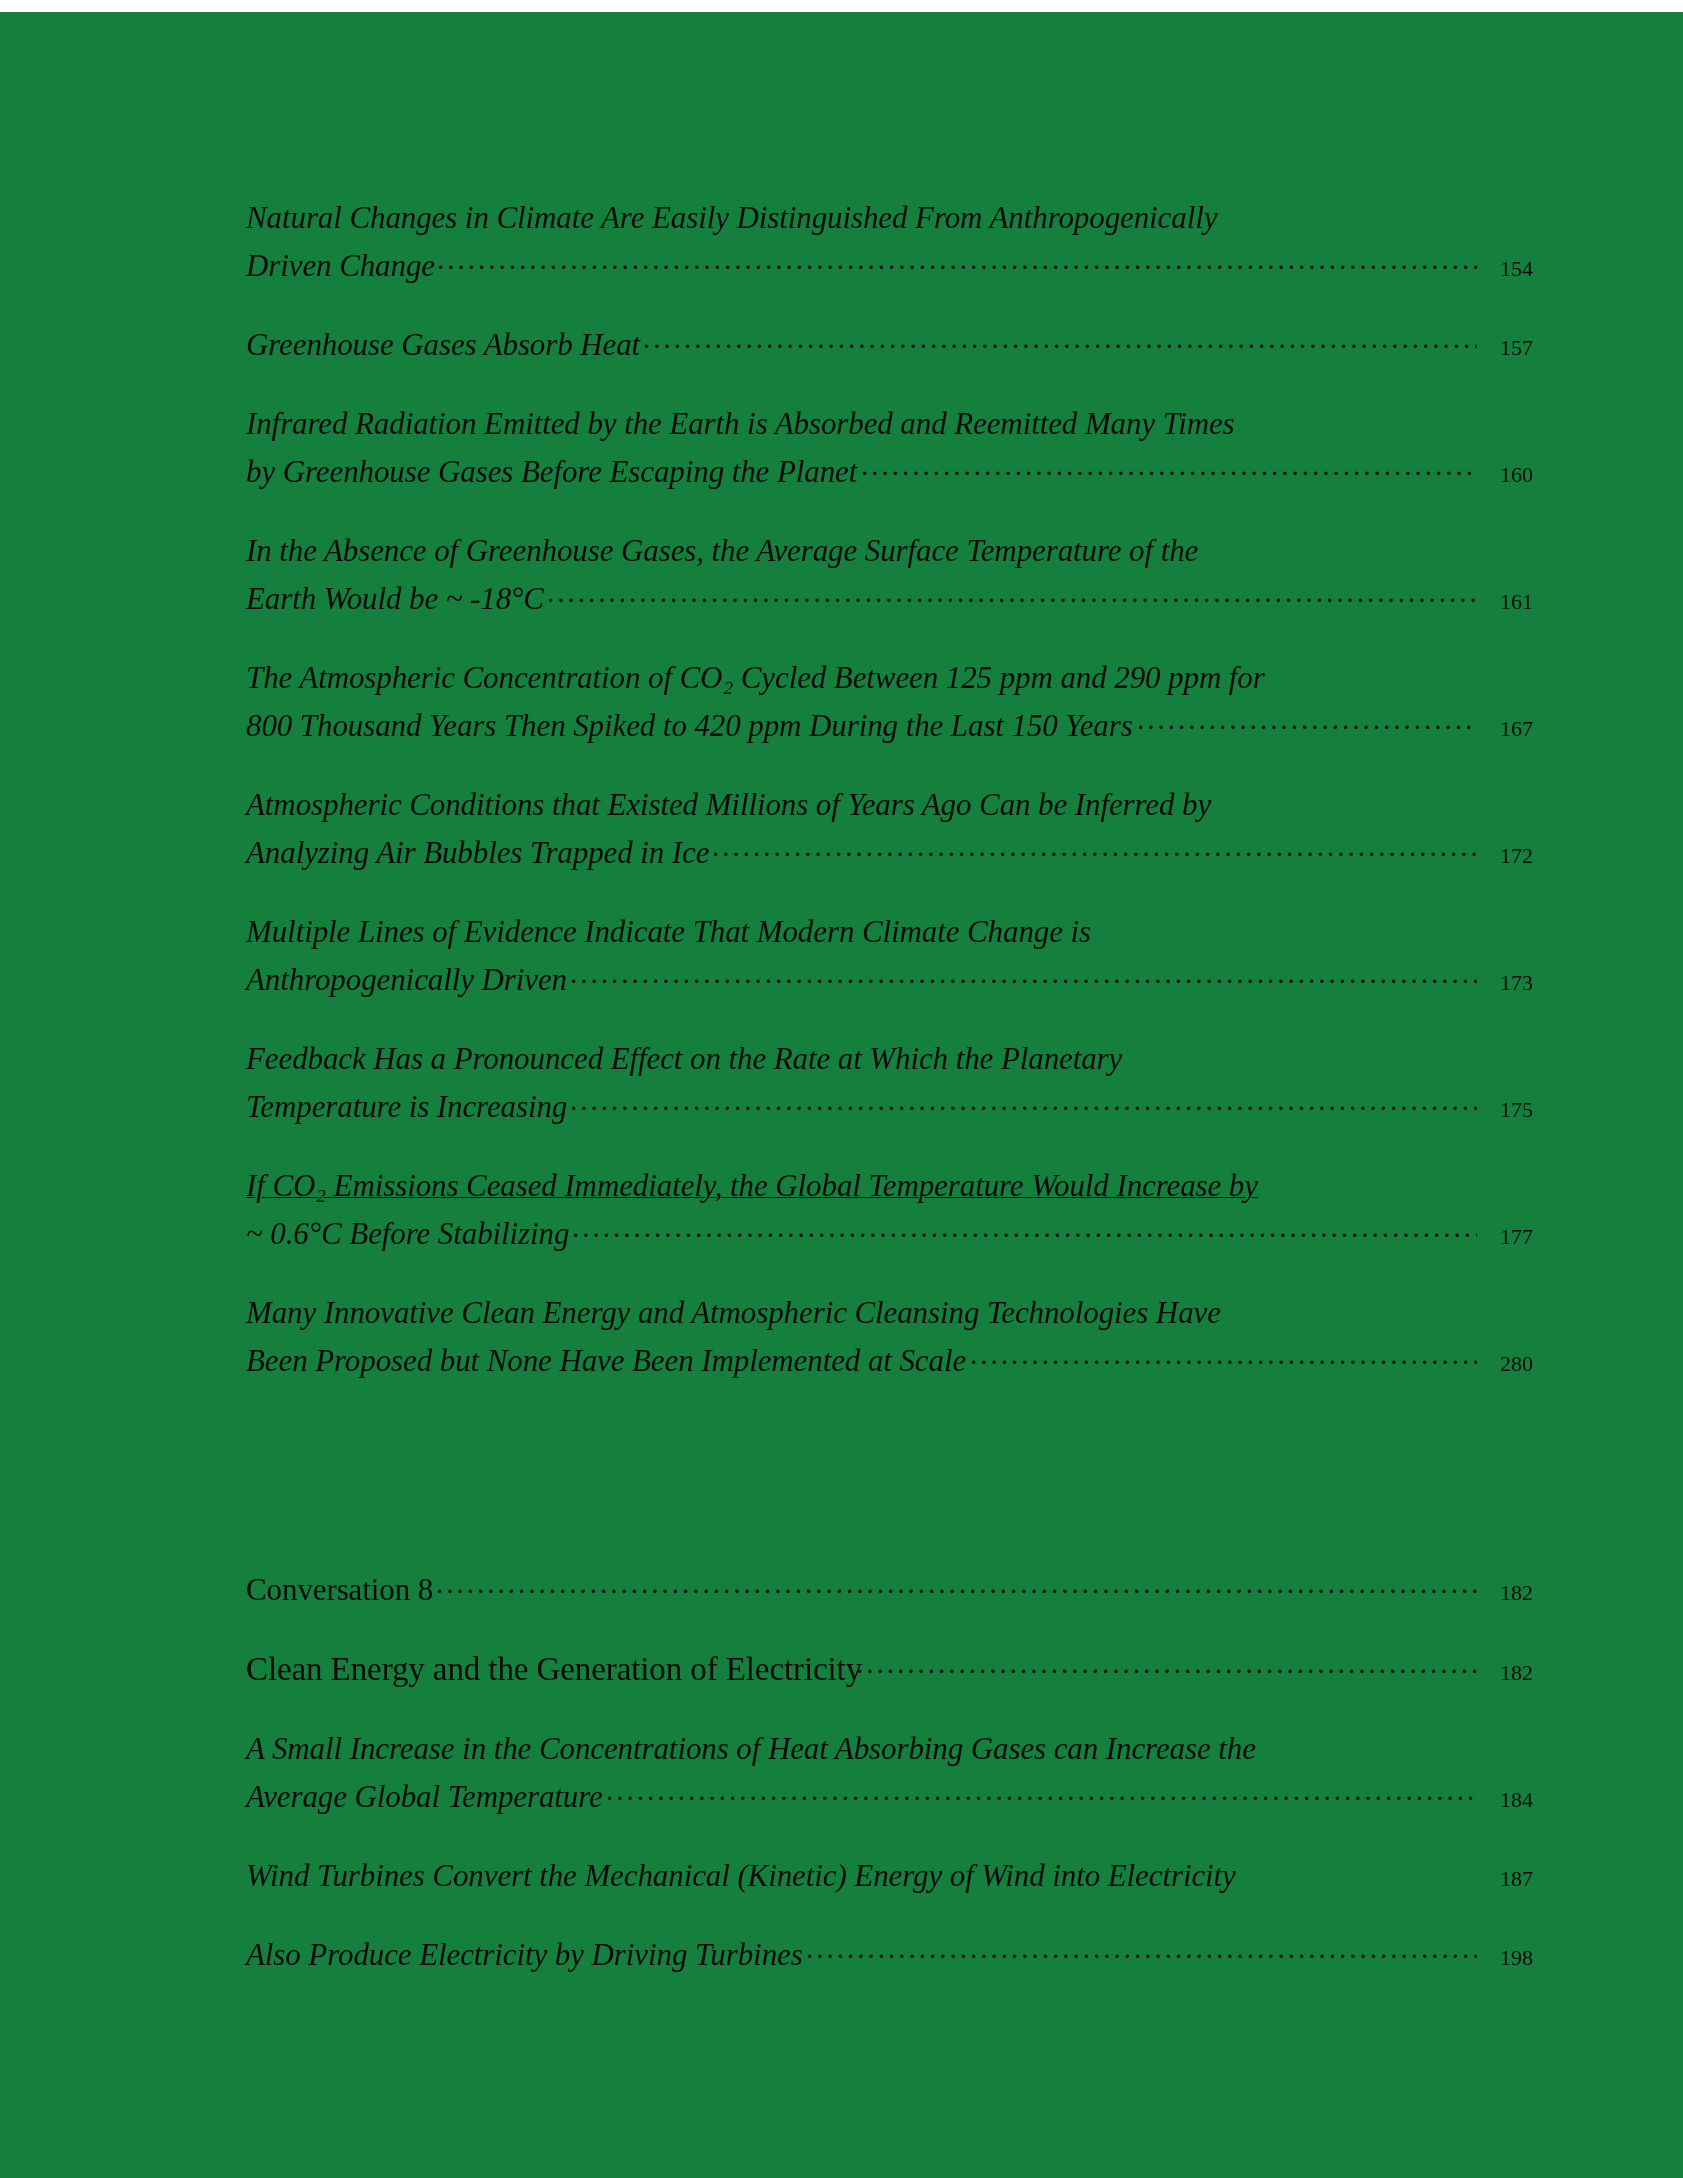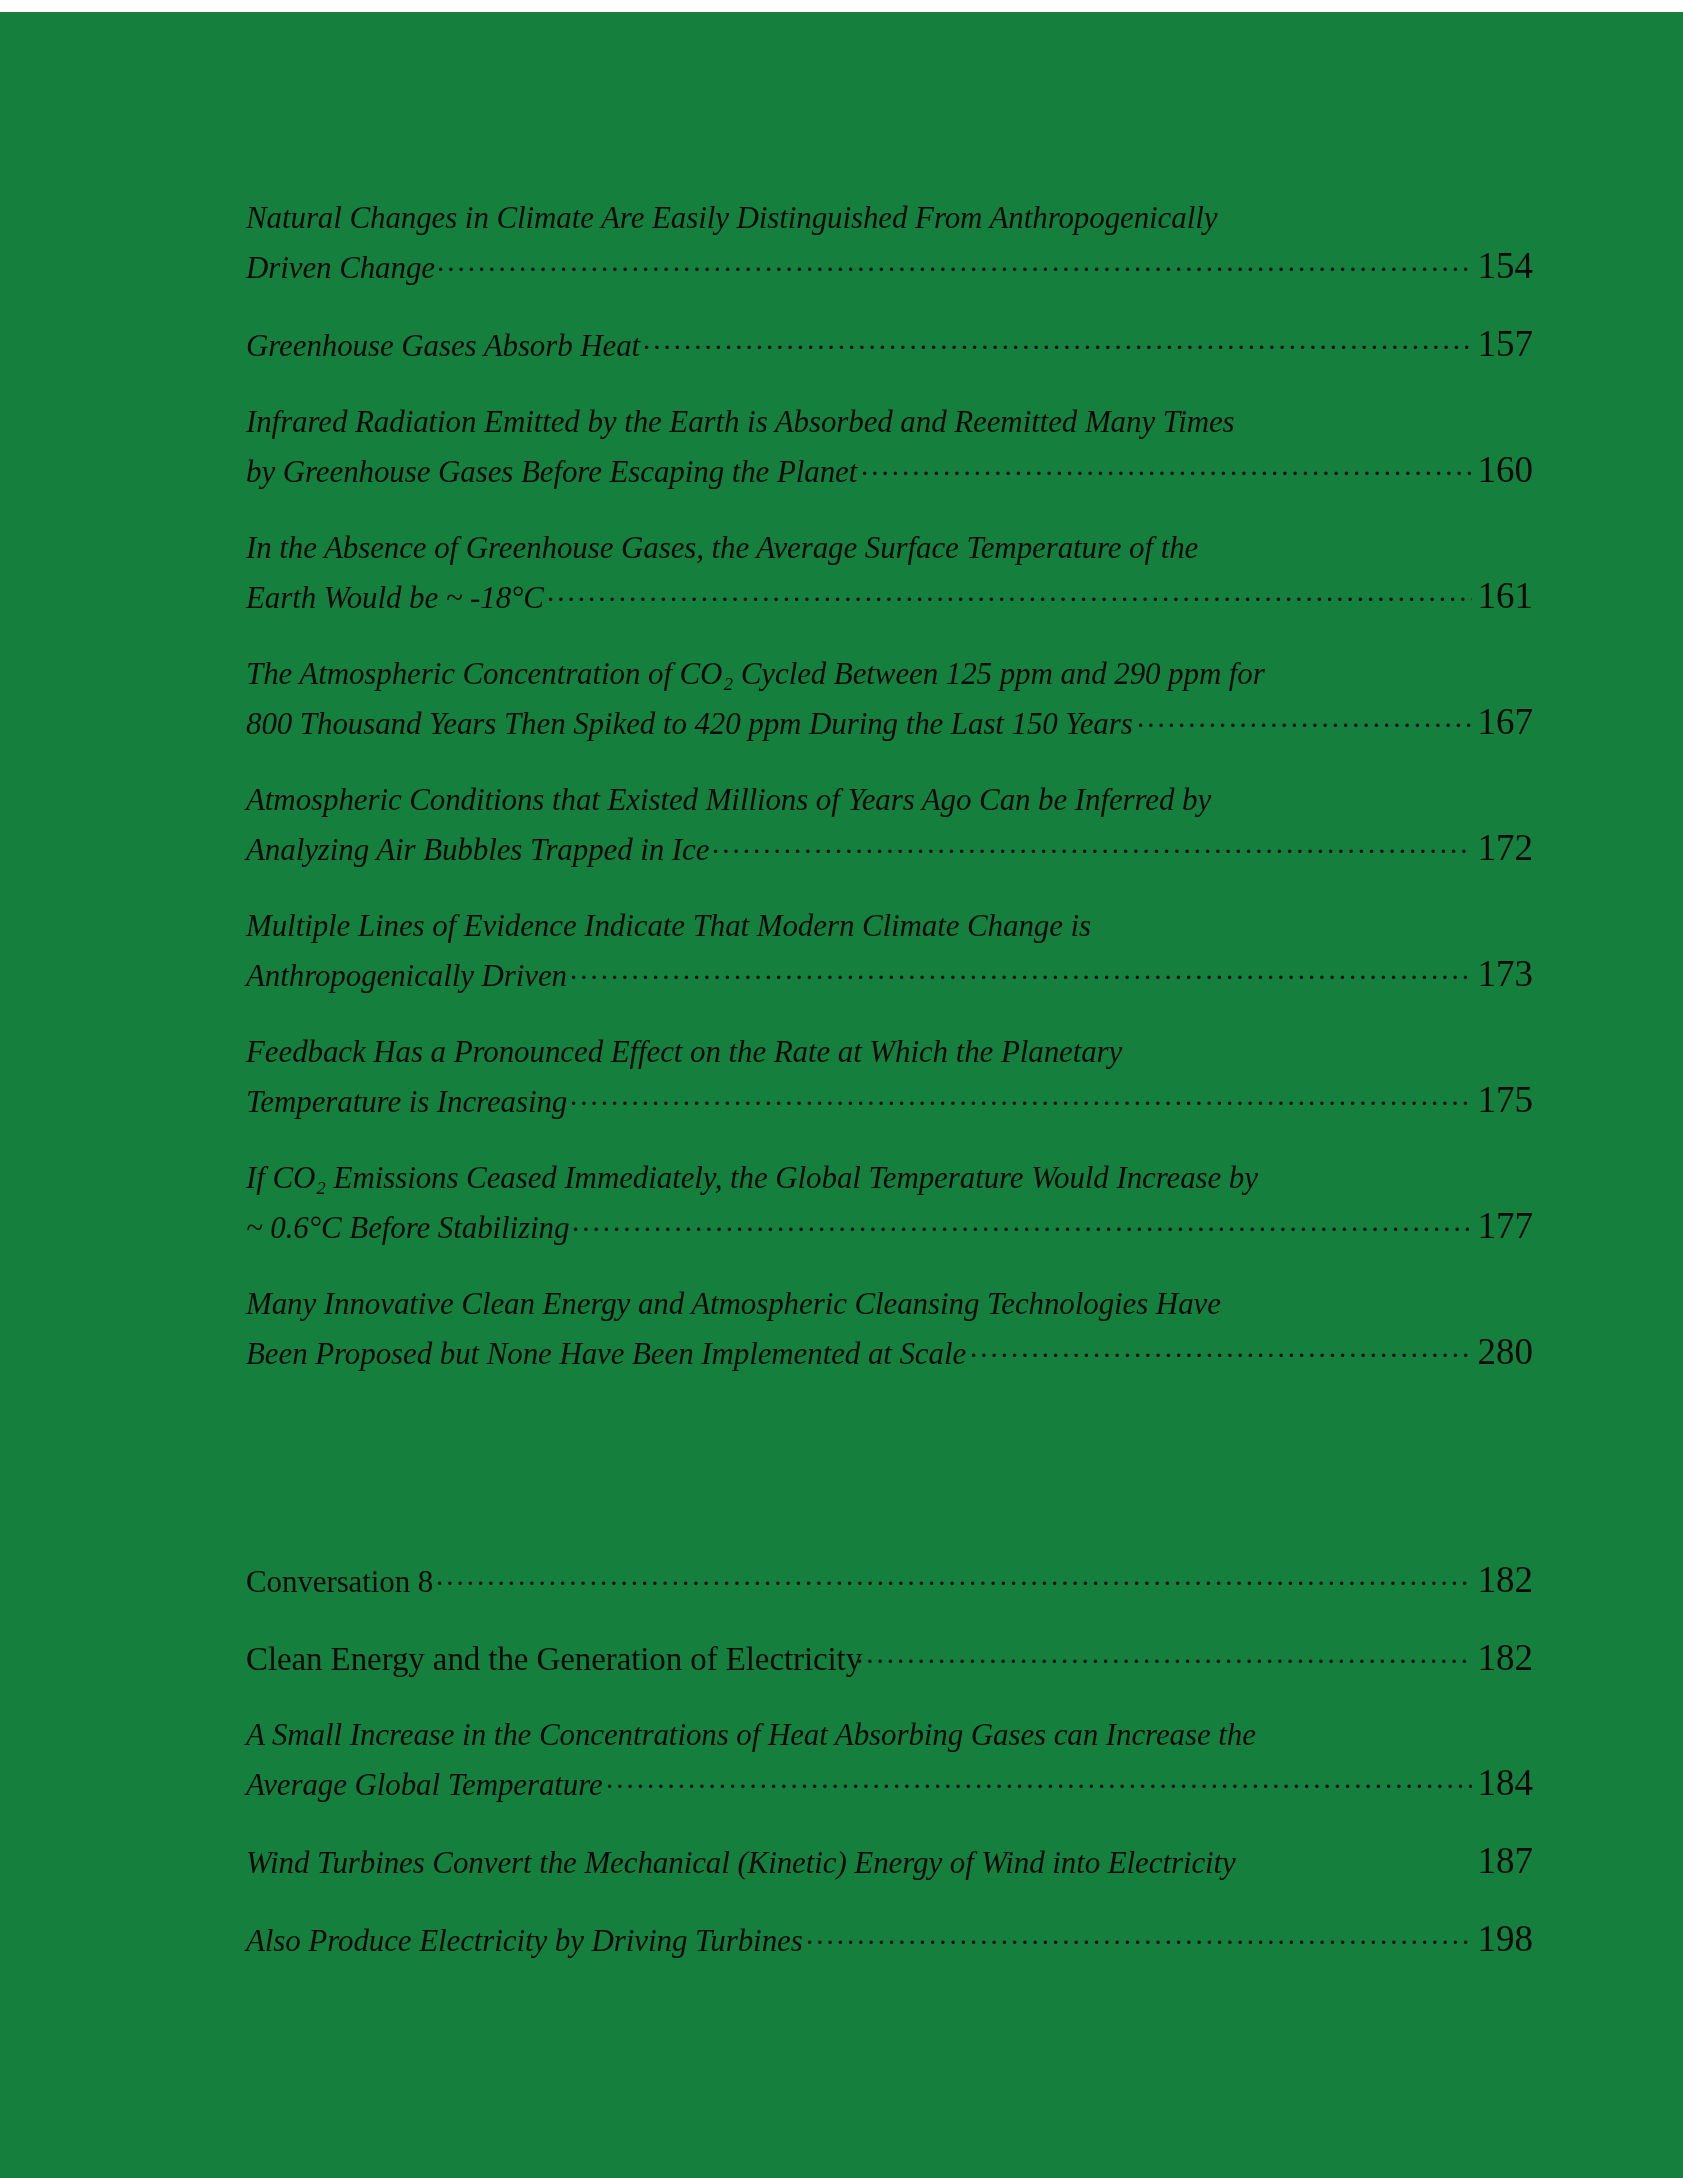--- a/index.html
+++ b/index.html
@@ -65,21 +65,21 @@
     bottom: 2px;
     font-size: 29px;
     letter-spacing: 3px;
     color: #111;
     white-space: nowrap;
     line-height: 1;
   }
   .pagenum {
     flex: 0 0 auto;
     font-style: normal;
-    font-size: 37px;
+    font-size: 22px;
     line-height: 46px;
     color: #0a0a0a;
     text-align: right;
     min-width: 50px;
   }
 
   
   .entry-line + .entry-line {
     margin-top: 2px;
   }
@@ -177,21 +177,21 @@
           <span class="squeeze-wrap" style="width: 878px;"><span class="entry-title">Feedback Has a Pronounced Effect on the Rate at Which the Planetary</span></span>
         </div>
         <div class="entry-line">
           <span class="squeeze-wrap" style="width: 322px;"><span class="entry-title">Temperature is Increasing</span></span>
           <span class="leader"></span>
           <span class="pagenum">175</span>
         </div>
       </div>
       <div class="entry">
         <div class="entry-line">
-          <span class="squeeze-wrap" style="width: 1014px;"><span class="entry-title">If CO₂ Emissions Ceased Immediately, the Global Temperature Would Increase by</span></span>
+          <span class="squeeze-wrap" style="width: 1014px; text-decoration: underline;"><span class="entry-title">If CO₂ Emissions Ceased Immediately, the Global Temperature Would Increase by</span></span>
         </div>
         <div class="entry-line">
           <span class="squeeze-wrap" style="width: 324px;"><span class="entry-title">~ 0.6°C Before Stabilizing</span></span>
           <span class="leader"></span>
           <span class="pagenum">177</span>
         </div>
       </div>
       <div class="entry">
         <div class="entry-line">
           <span class="squeeze-wrap" style="width: 977px;"><span class="entry-title">Many Innovative Clean Energy and Atmospheric Cleansing Technologies Have</span></span>

